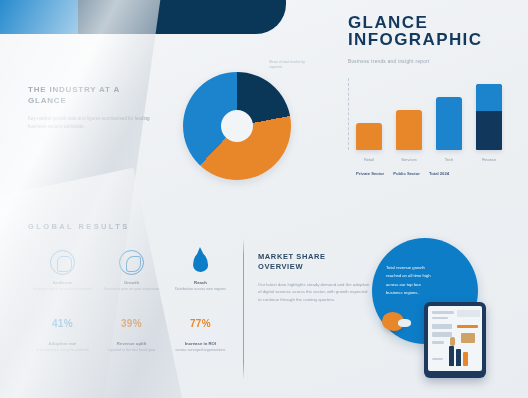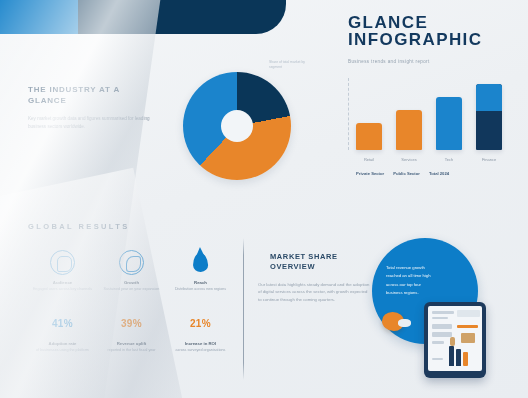--- a/index.html
+++ b/index.html
@@ -171,21 +171,21 @@
   }
   .stat-desc {
     margin-top: 2px; font-size: 3.7px; line-height: 5.4px;
     color: #9ba7b4; filter: blur(.45px);
   }
 
   
   #market-block { position: absolute; left: 258px; top: 252px; width: 112px; }
   #market-heading {
     font-size: 7.5px; line-height: 10px; font-weight: 700;
-    color: #2b4a67; letter-spacing: .6px; filter: blur(.5px); margin-left: 12px;
+    color: #2b4a67; letter-spacing: .6px; filter: blur(.5px);
   }
   #market-body {
     margin-top: 9px; font-size: 4.3px; line-height: 7.4px;
     color: #96a2af; filter: blur(.45px);
   }
 
   
   #blue-circle {
     position: absolute; left: 372px; top: 238px;
     width: 106px; height: 106px; border-radius: 50%;
@@ -309,21 +309,21 @@
         </div>
         <div class="stat">
           <div class="stat-icon">
             <div class="stat-pct" style="color: rgb(232, 134, 42);">39%</div>
           </div>
           <div class="stat-label">Revenue uplift</div>
           <div class="stat-desc">reported in the last fiscal year</div>
         </div>
         <div class="stat">
           <div class="stat-icon">
-            <div class="stat-pct" style="color: rgb(232, 134, 42);">21%</div>
+            <div class="stat-pct" style="color: rgb(232, 134, 42);">77%</div>
           </div>
           <div class="stat-label">Increase in ROI</div>
           <div class="stat-desc">across surveyed organisations</div>
         </div>
       </div>
   </div>
 
   <div id="market-block">
     <div id="market-heading">MARKET SHARE OVERVIEW</div>
     <div id="market-body">Our latest data highlights steady demand and the adoption of digital services across the sector, with growth expected to continue through the coming quarters.</div>

